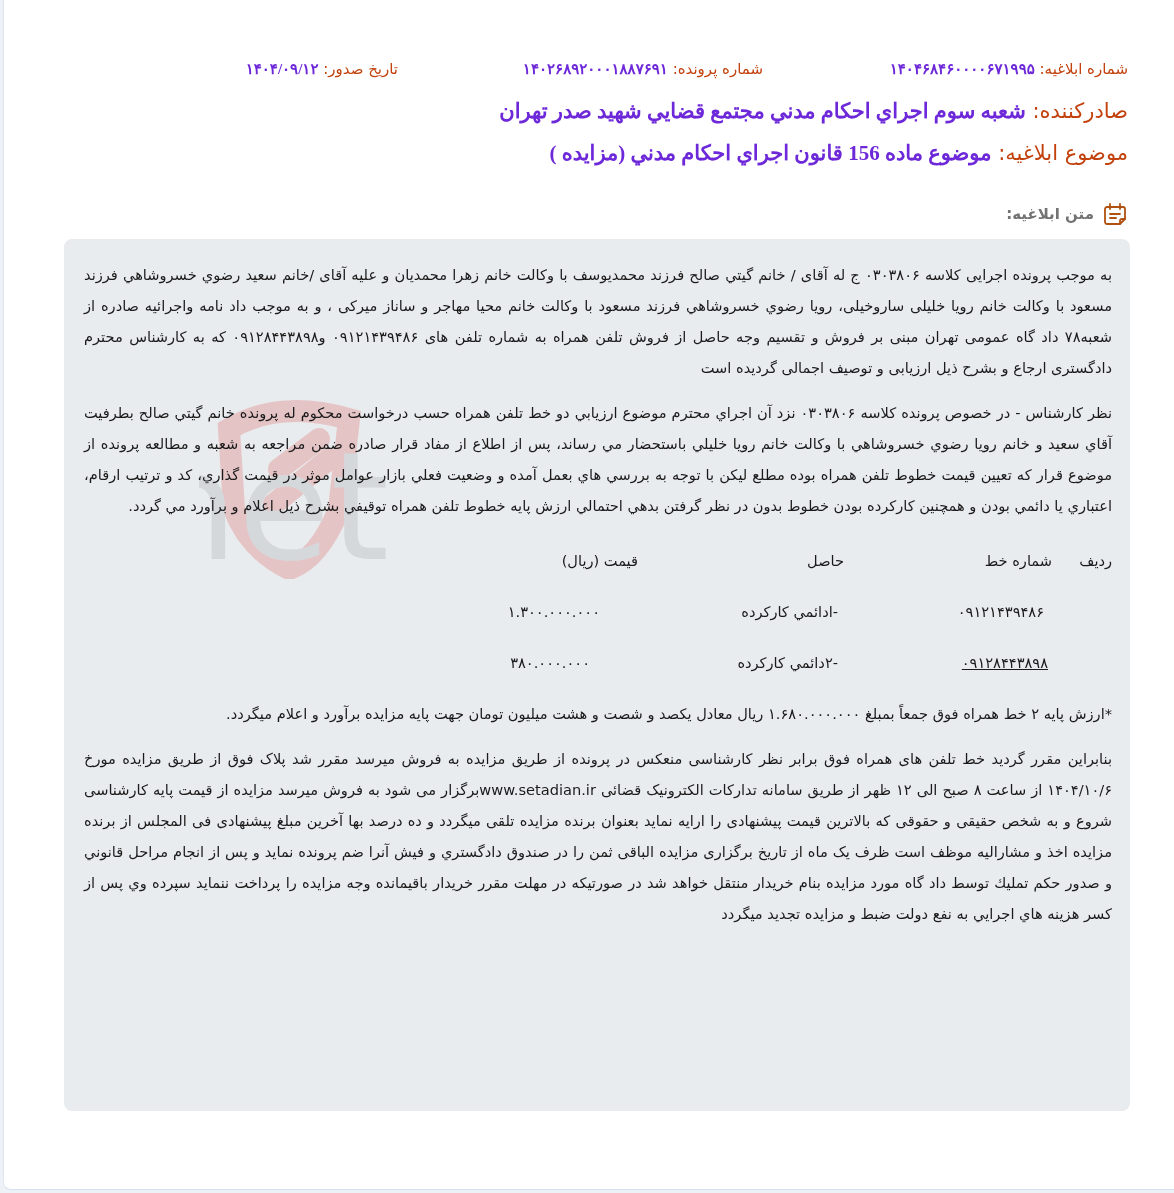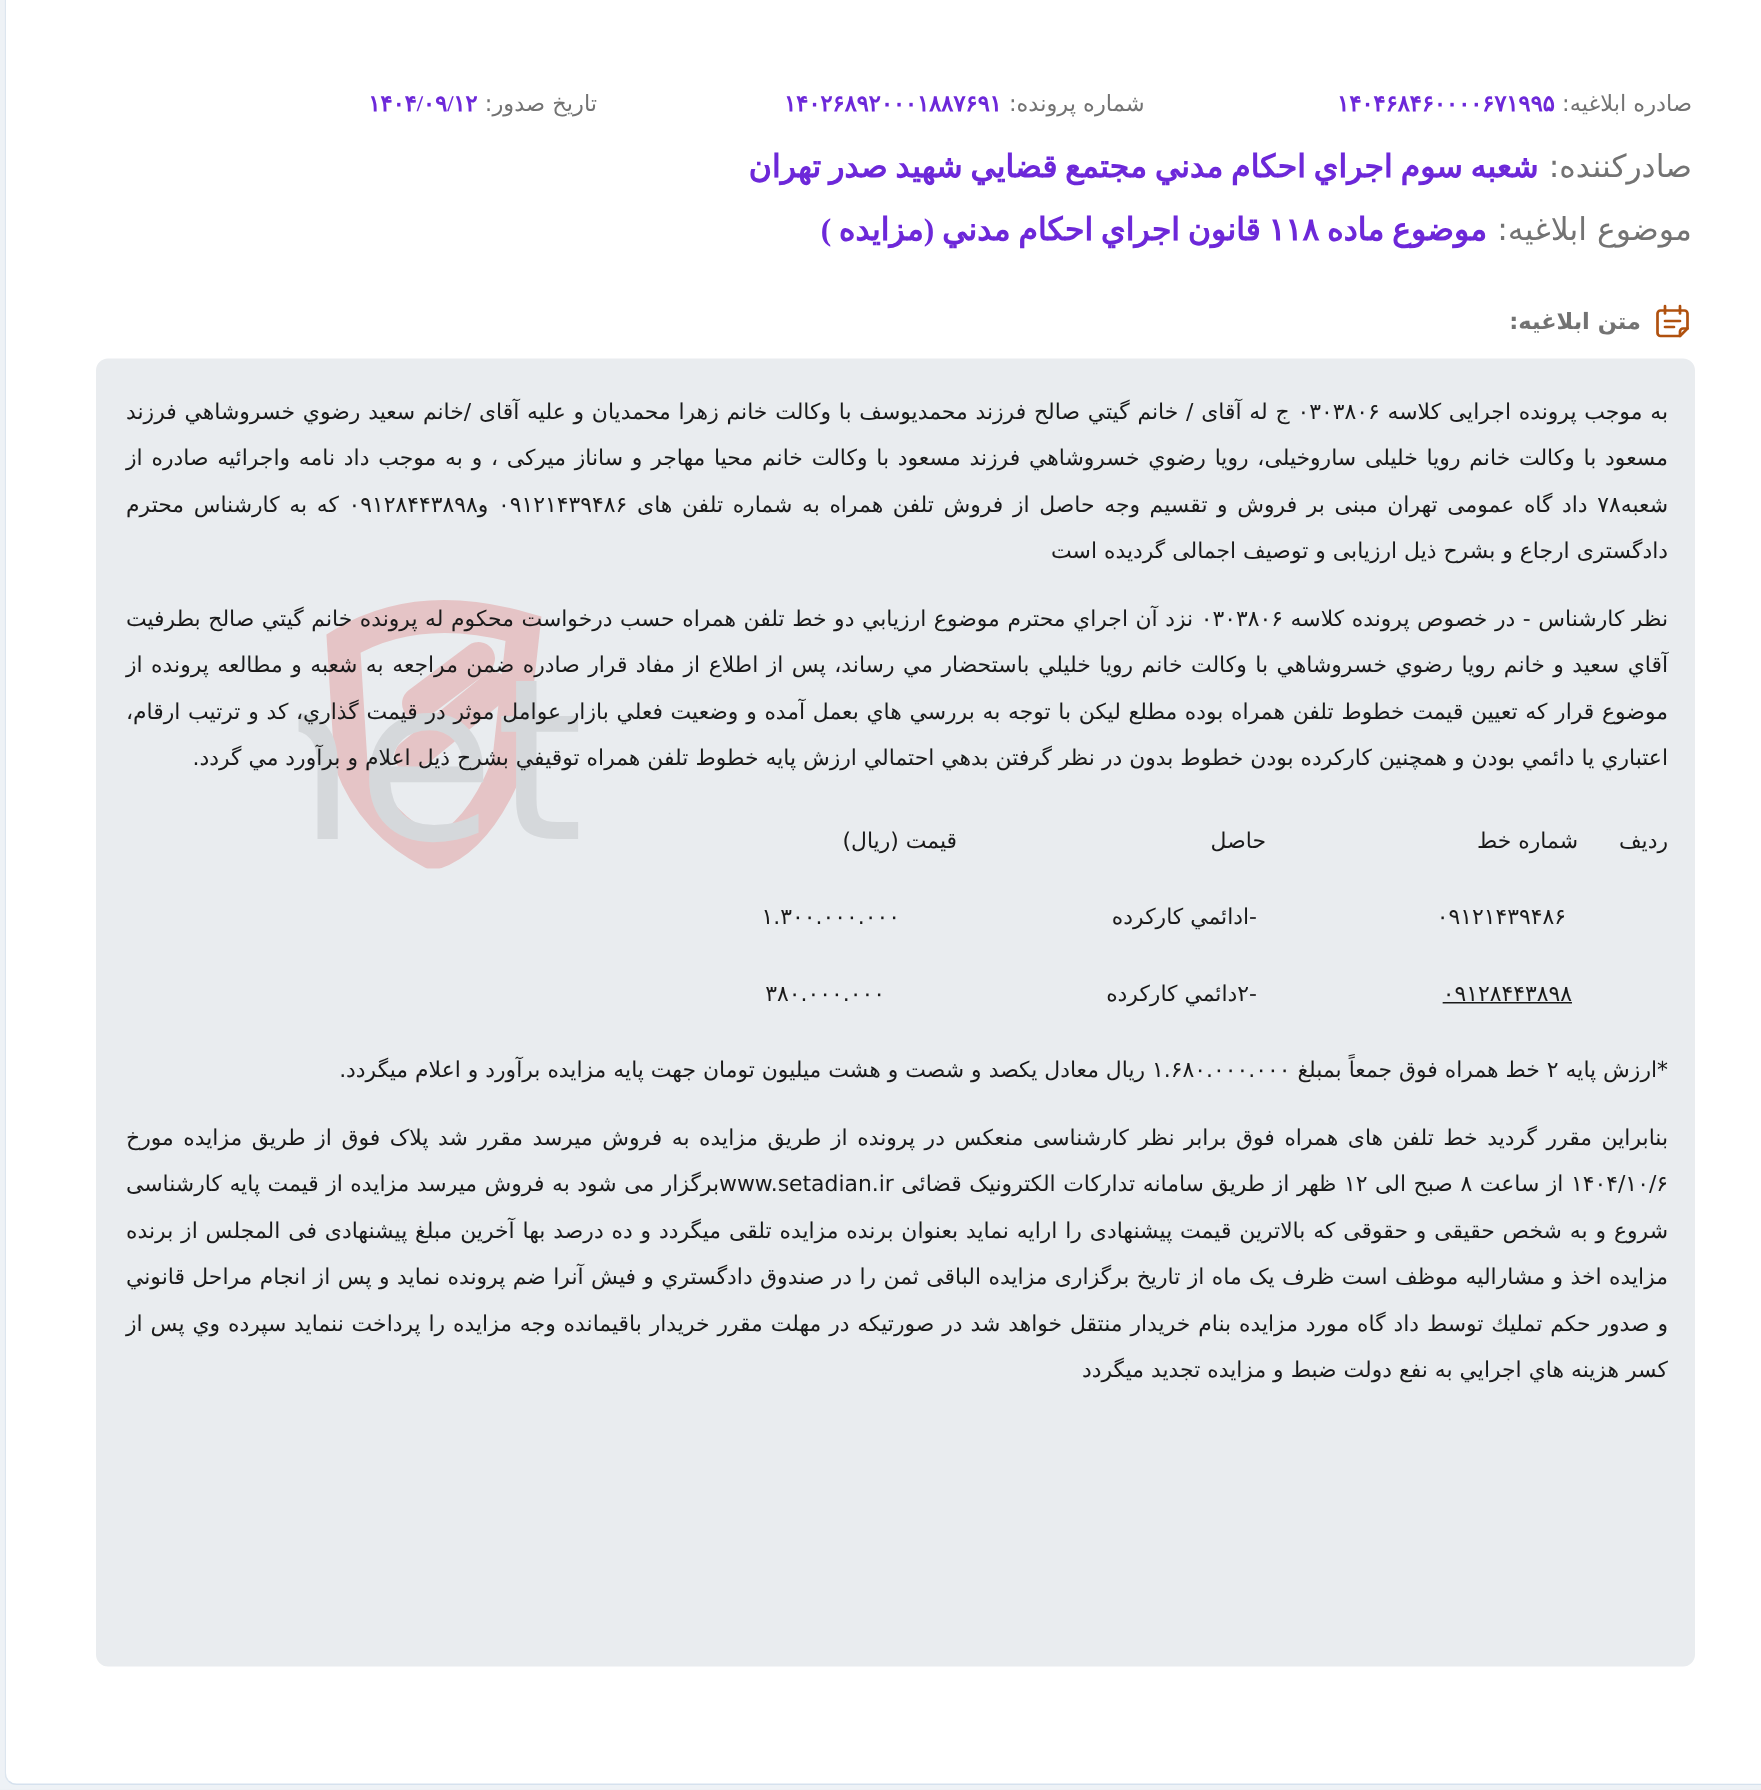--- a/index.html
+++ b/index.html
@@ -27,21 +27,21 @@
       position: absolute;
       top: 56px;
       right: 46px;
       left: 40px;
       height: 26px;
       font-size: 15px;
       line-height: 26px;
       white-space: nowrap;
     }
     .meta-item { position: absolute; top: 0; }
-    .meta-label { color: #737373; }
+    .meta-label { color: #c2410c; }
     .meta-value { color: #6d28d9; font-weight: bold; font-family: Liberation Serif, serif; }
     .meta-line {
       position: absolute;
       right: 46px;
       font-size: 21px;
       line-height: 26px;
       white-space: nowrap;
     }
     .section-title {
       position: absolute;
@@ -101,41 +101,41 @@
     .col-price { width: auto; }
     .content { position: relative; z-index: 1; }
   </style>
 </head>
 <body>
 
 <div class="card">
 
   <div class="meta-row">
     <div class="meta-item" style="right:0;">
-      <span class="meta-label">صادره ابلاغیه:</span>
+      <span class="meta-label">شماره ابلاغیه:</span>
       <span class="meta-value">۱۴۰۴۶۸۴۶۰۰۰۰۶۷۱۹۹۵</span>
     </div>
     <div class="meta-item" style="right:365px;">
       <span class="meta-label">شماره پرونده:</span>
       <span class="meta-value">۱۴۰۲۶۸۹۲۰۰۰۱۸۸۷۶۹۱</span>
     </div>
     <div class="meta-item" style="right:730px;">
       <span class="meta-label">تاریخ صدور:</span>
       <span class="meta-value">۱۴۰۴/۰۹/۱۲</span>
     </div>
   </div>
 
   <div class="meta-line" style="top:98px;">
     <span class="meta-label">صادرکننده:</span>
     <span class="meta-value">شعبه سوم اجراي احكام مدني مجتمع قضايي شهيد صدر تهران</span>
   </div>
 
   <div class="meta-line" style="top:140px;">
     <span class="meta-label">موضوع ابلاغیه:</span>
-    <span class="meta-value">موضوع ماده ۱۱۸ قانون اجراي احكام مدني (مزايده )</span>
+    <span class="meta-value">موضوع ماده 156 قانون اجراي احكام مدني (مزايده )</span>
   </div>
 
   <div class="section-title">
     <span>
       <svg width="26" height="26" viewBox="0 0 26 26" fill="none" stroke="#b0510f" stroke-width="1.8" stroke-linecap="round" stroke-linejoin="round">
         <path d="M5 6 h16 a2 2 0 0 1 2 2 v10 l-5 5 h-13 a2 2 0 0 1 -2 -2 v-13 a2 2 0 0 1 2 -2 z"></path>
         <path d="M8 3 v5"></path>
         <path d="M18 3 v5"></path>
         <path d="M8 13 h10"></path>
         <path d="M8 17 h6"></path>

